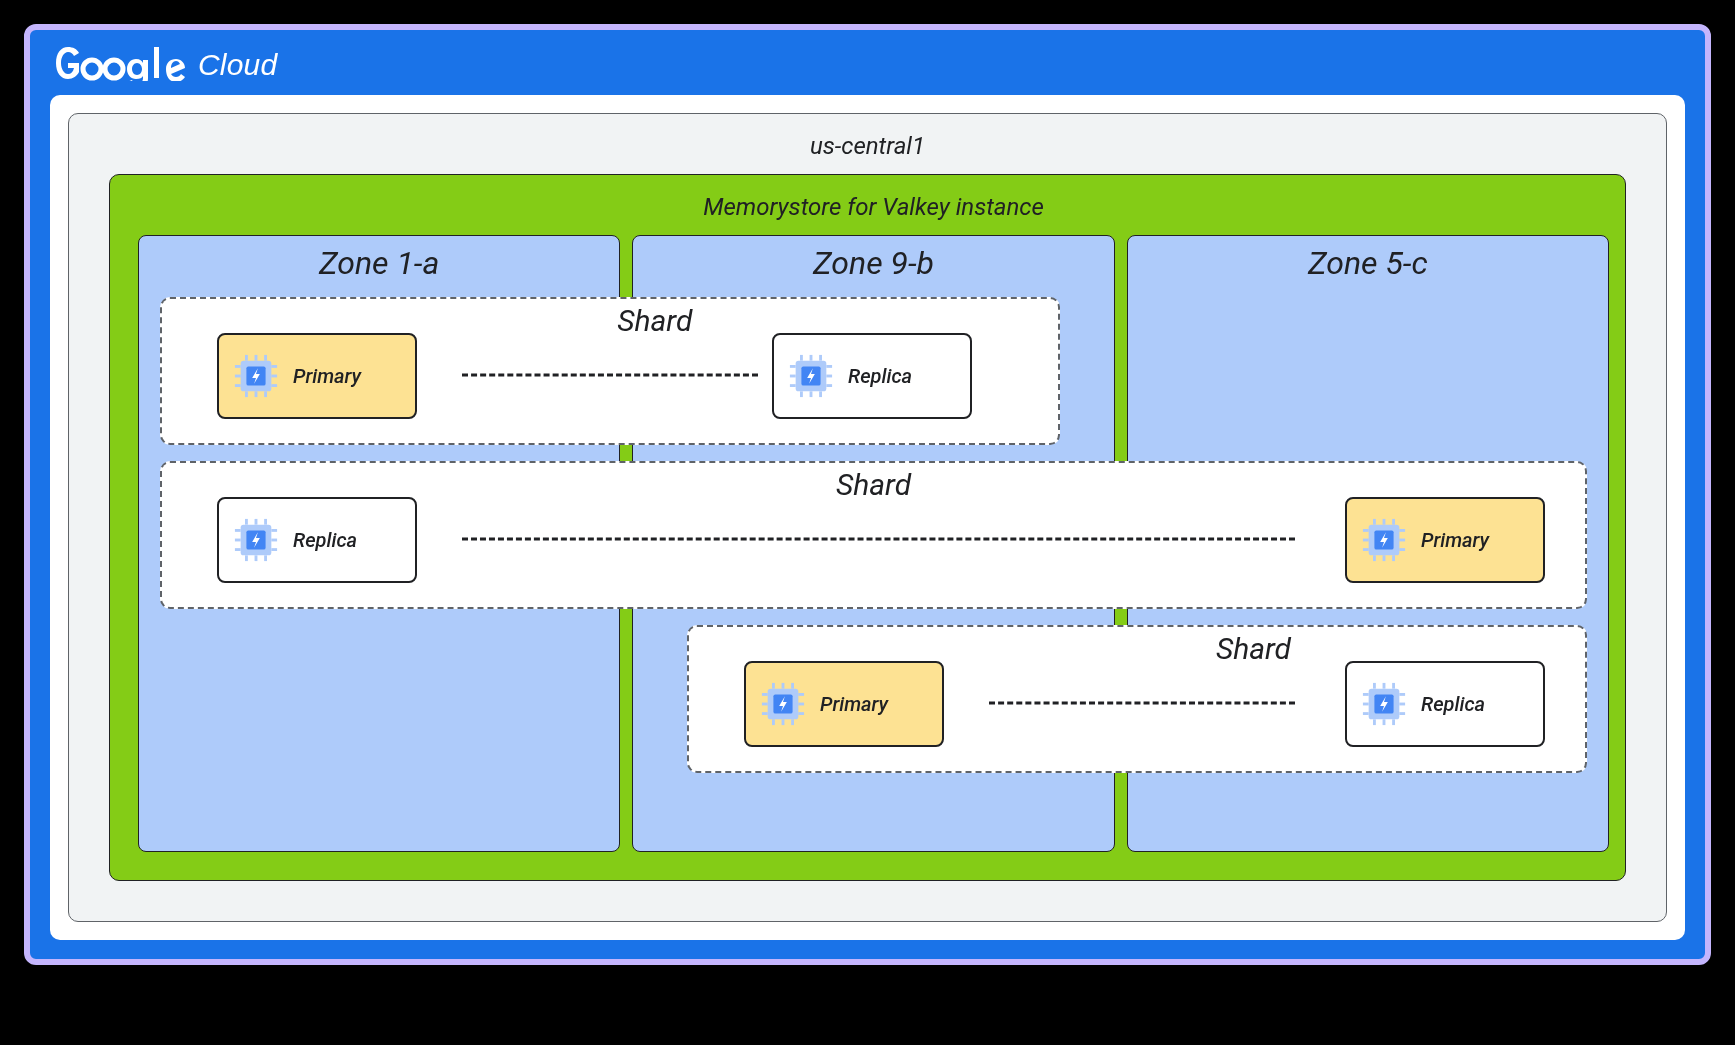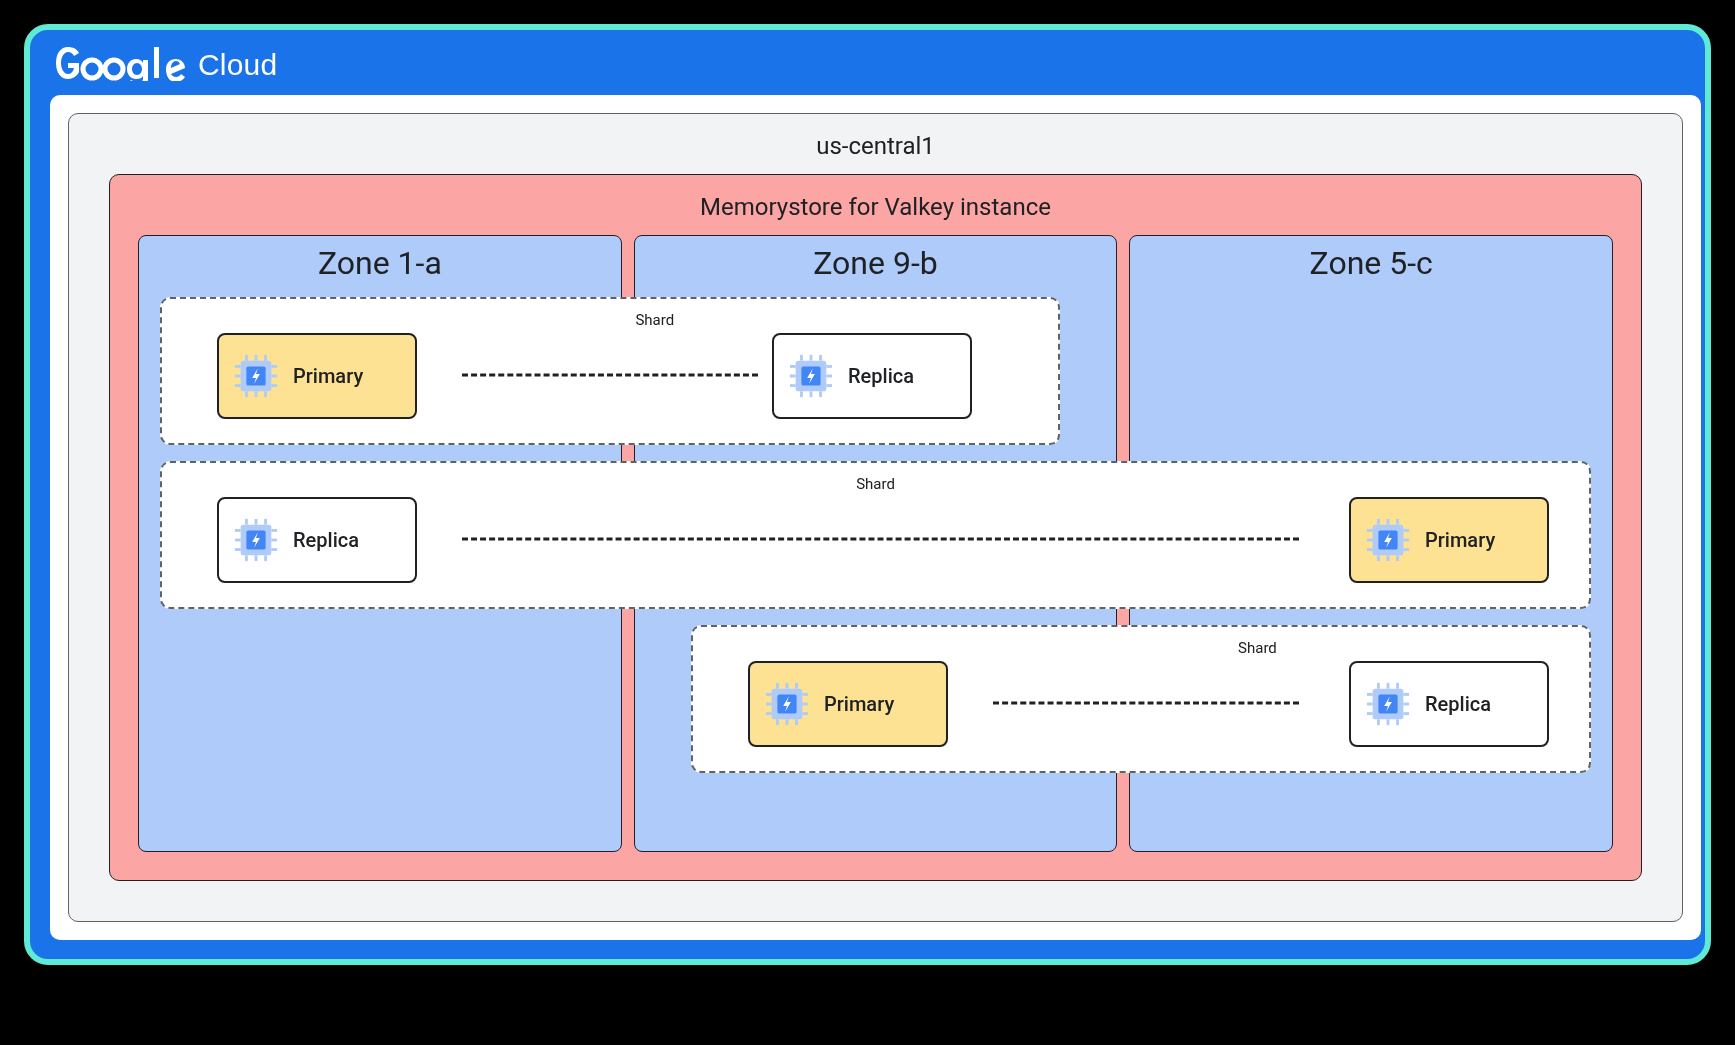--- a/index.html
+++ b/index.html
@@ -16,59 +16,60 @@
     height: 1045px;
     position: relative;
     background: #000;
   }
   .blue-frame {
     position: absolute;
     left: 24px;
     top: 24px;
     right: 24px;
     bottom: 80px;
-    border-radius: 24px;
+    border-radius: 12px;
     background: #1a73e8;
-    border: 6px solid #5eead4;
+    border: 6px solid #c4b5fd;
+    font-style: italic;
   }
   .brand {
     color: #fff;
     font-size: 34px;
     font-weight: 400;
     padding: 10px 24px 14px 24px;
     letter-spacing: 0.2px;
   }
   .brand svg { vertical-align: middle; }
   .white-frame {
     background: #fff;
     border-radius: 10px;
-    margin: 0 4px 20px 20px;
+    margin: 0 20px 20px 20px;
     padding: 18px;
     height: calc(100% - 84px);
   }
   .region-frame {
     background: #f1f3f4;
     border: 1.5px solid #5f6368;
     border-radius: 10px;
     height: 100%;
     padding: 12px 40px 40px 40px;
     position: relative;
   }
   .region-title {
     text-align: center;
     font-size: 24px;
     color: #202124;
     padding: 6px 0 14px 0;
   }
   .instance-frame {
-    background: #fca5a5;
+    background: #84cc16;
     border: 1.5px solid #202124;
     border-radius: 10px;
     height: calc(100% - 48px);
-    padding: 12px 28px 28px 28px;
+    padding: 12px 16px 28px 28px;
     position: relative;
   }
   .instance-title {
     text-align: center;
     font-size: 24px;
     color: #202124;
     padding: 6px 0 14px 0;
   }
   .zones-row {
     position: relative;
@@ -98,24 +99,24 @@
   }
   .shard {
     position: absolute;
     background: #fff;
     border: 2px dashed #5f6368;
     border-radius: 10px;
     pointer-events: auto;
   }
   .shard-title {
     position: absolute;
-    top: 12px;
+    top: 4px;
     left: 50%;
     transform: translateX(-50%);
-    font-size: 15px;
+    font-size: 30px;
     color: #202124;
   }
 
   
   .node {
     position: absolute;
     width: 200px;
     height: 86px;
     border: 2px solid #202124;
     border-radius: 8px;

